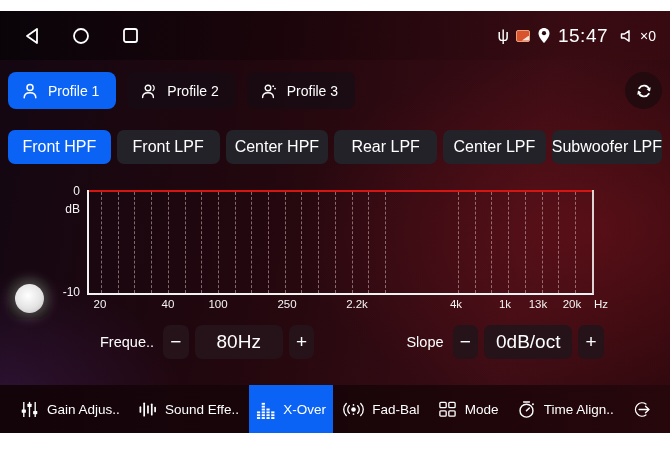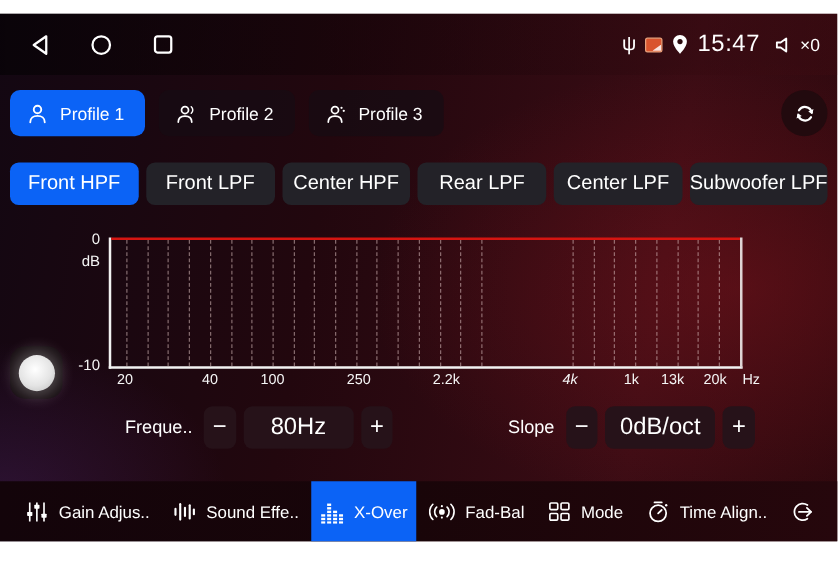--- a/index.html
+++ b/index.html
@@ -192,21 +192,21 @@
       <div class="vgrid" style="left: 452.5px;"></div>
       <div class="vgrid" style="left: 469.2px;"></div>
       <div class="vgrid" style="left: 485.9px;"></div>
     </div>
   <div class="xticks">
       <span class="xtick" style="left: 13px;">20</span>
       <span class="xtick" style="left: 81px;">40</span>
       <span class="xtick" style="left: 131px;">100</span>
       <span class="xtick" style="left: 200px;">250</span>
       <span class="xtick" style="left: 270px;">2.2k</span>
-      <span class="xtick" style="left: 369px; font-style: italic;">4k</span>
+      <span class="xtick" style="left: 369px;">4k</span>
       <span class="xtick" style="left: 418px;">1k</span>
       <span class="xtick" style="left: 451px;">13k</span>
       <span class="xtick" style="left: 485px;">20k</span>
       <span class="xtick" style="left: 514px;">Hz</span>
     </div>
 
   <div class="knob-wrap">
     <div class="knob"></div>
   </div>
 

